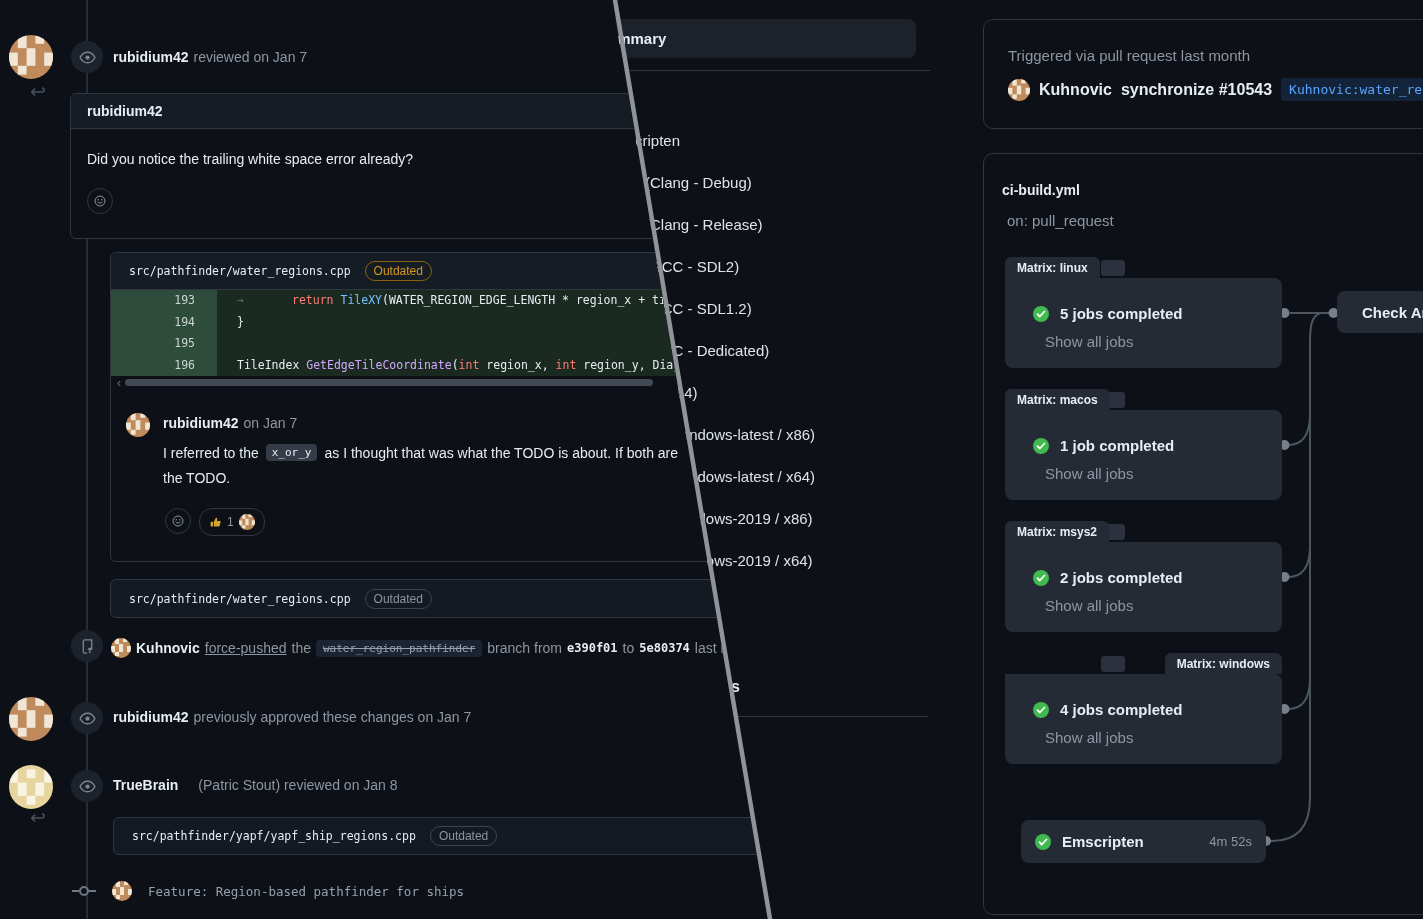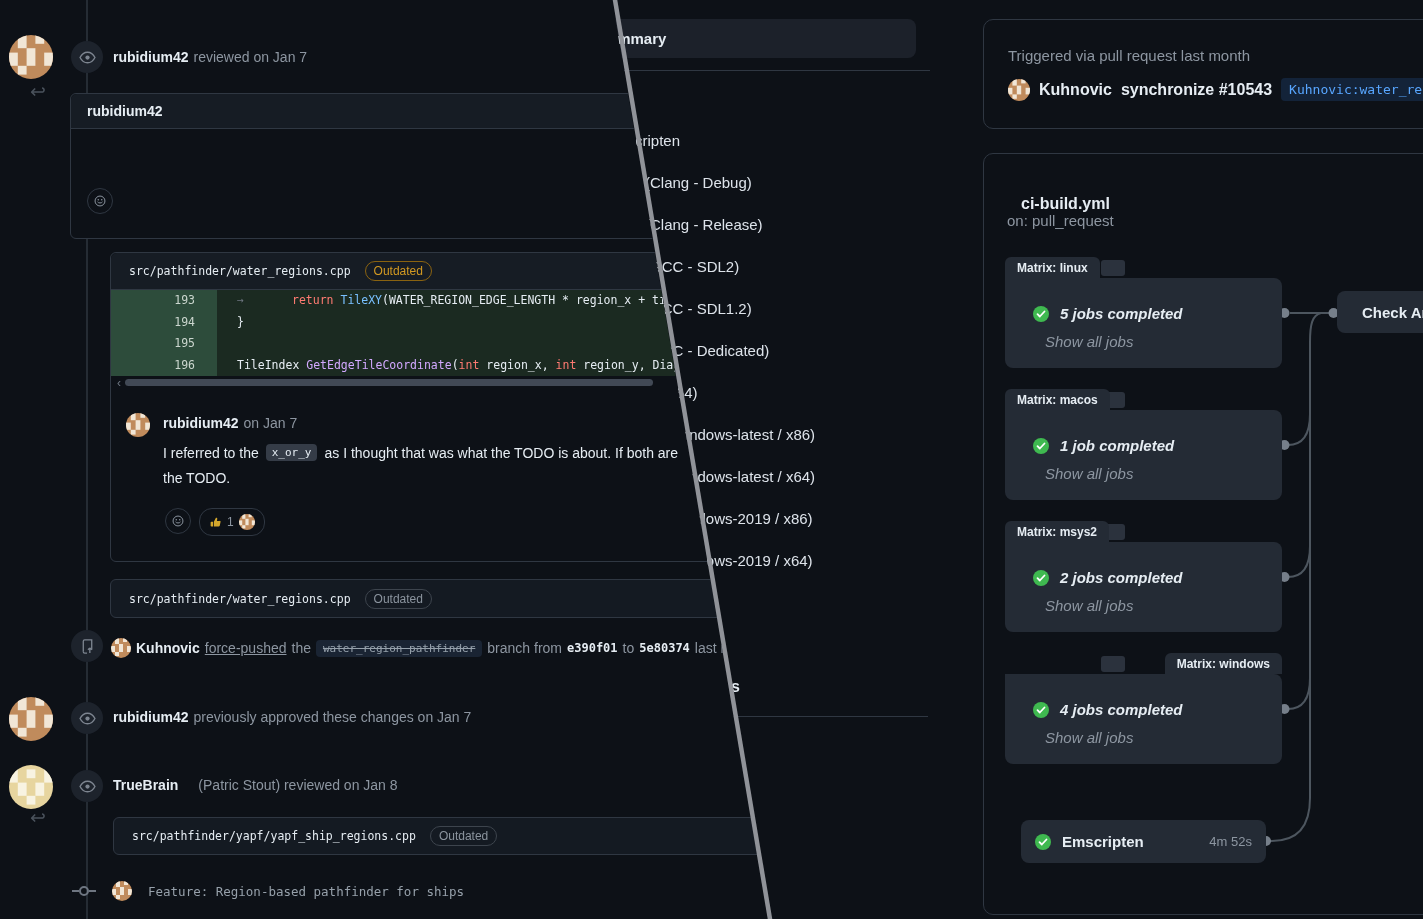--- a/index.html
+++ b/index.html
@@ -51,21 +51,21 @@
     display:flex;align-items:center;padding-left:14px;box-sizing:border-box;font-weight:700;font-size:15px;}
   .sb-divider{height:1px;background:#2f3742;}
   .jobitem{left:605px;height:22px;line-height:22px;font-size:15px;color:#dde3ea;white-space:nowrap;}
   .panel{border:1px solid #2f3742;border-radius:10px;background:#0d1117;box-sizing:border-box;}
   .blue-chip{font-family:"DejaVu Sans Mono",monospace;font-size:13px;color:#58a6ff;
     background:rgba(56,139,253,.15);border-radius:4px;padding:4px 8px;white-space:nowrap;}
   .mgroup{position:absolute;}
   .mtab{position:relative;display:inline-block;background:#242b35;border-radius:6px 6px 0 0;
     padding:4px 12px 3px 12px;font-size:12px;font-weight:700;z-index:2;}
   .mtab-accent{position:absolute;left:96px;top:3px;width:24px;height:16px;background:#2b323d;border-radius:3px;z-index:1;}
-  .mcard{position:relative;width:277px;height:90px;background:#242b35;border-radius:0 8px 8px 8px;z-index:2;font-style:italic;}
+  .mcard{position:relative;width:277px;height:90px;background:#242b35;border-radius:0 8px 8px 8px;z-index:2;}
   .mrow1{position:absolute;left:28px;top:27px;display:flex;align-items:center;gap:11px;
     font-weight:700;font-size:15px;white-space:nowrap;}
   .mrow2{position:absolute;left:40px;top:55px;font-size:15px;color:#8d96a1;}
   .jobnode{position:absolute;background:#242b35;border-radius:8px;display:flex;align-items:center;
     gap:11px;padding:0 14px;box-sizing:border-box;font-weight:700;font-size:15px;white-space:nowrap;}
   .dur{font-weight:400;font-size:13px;color:#8d96a1;margin-left:auto;}
   svg.icon{display:block;}
 </style>
 </head>
 <body>
@@ -95,20 +95,21 @@
         </svg>
     </div>
     <div class="abs row" style="left:113px;top:47px;height:20px;">
       <span class="bold">rubidium42</span>
       <span class="muted">reviewed on Jan 7</span>
     </div>
     <div class="abs reply-arrow" style="left:30px;top:82px;">↩</div>
 
     <div class="abs combox" style="left:70px;top:93px;width:860px;height:144px;">
       <div class="hdr">rubidium42</div>
+      <div style="padding:22px 16px 0 16px;font-size:14px;">Did you notice the trailing white space error already?</div>
       <button class="smile-btn abs" style="left:16px;top:94px;">
         <svg class="icon" width="16" height="16" viewBox="0 0 16 16">
             <circle cx="8" cy="8" r="6.6" stroke="#8d96a1" fill="none" stroke-width="1.3"></circle>
             <circle cx="5.7" cy="6.3" r="1" fill="#8d96a1"></circle>
             <circle cx="10.3" cy="6.3" r="1" fill="#8d96a1"></circle>
             <path d="M5 9.6c1 1.5 5 1.5 6 0" stroke="#8d96a1" fill="none" stroke-width="1.3" stroke-linecap="round"></path>
           </svg>
       </button>
     </div>
 
@@ -346,21 +347,21 @@
               </g>
             </svg>
         </span>
         <span class="bold" style="font-size:16px;">Kuhnovic</span>
         <span class="bold" style="font-size:16px;text-align:right;">synchronize #10543</span>
         <span class="blue-chip">Kuhnovic:water_region_pathfinder</span>
       </div>
     </div>
 
     <div class="abs panel" style="left:983px;top:153px;width:470px;height:762px;">
-      <div class="bold" style="position:absolute;left:37px;top:28px;font-size:16px;margin-top:13px;">ci-build.yml</div>
+      <div class="bold" style="position:absolute;left:18px;top:28px;font-size:14px;">ci-build.yml</div>
       <div class="muted" style="position:absolute;left:23px;top:58px;font-size:15px;">on: pull_request</div>
     </div>
 
     <svg class="abs" style="left:0;top:0;" width="1423" height="919">
       <g fill="none" stroke="#4d565f" stroke-width="2">
         <path d="M1290 313 H1329"></path>
         <path d="M1321 313 C1312 315 1310 325 1310 342 L1310 798 C1310 828 1296 841 1272 841 L1267 841"></path>
         <path d="M1288 445 C1301 445 1310 437 1310 414"></path>
         <path d="M1288 577 C1301 577 1310 569 1310 546"></path>
         <path d="M1288 709 C1301 709 1310 701 1310 678"></path>

